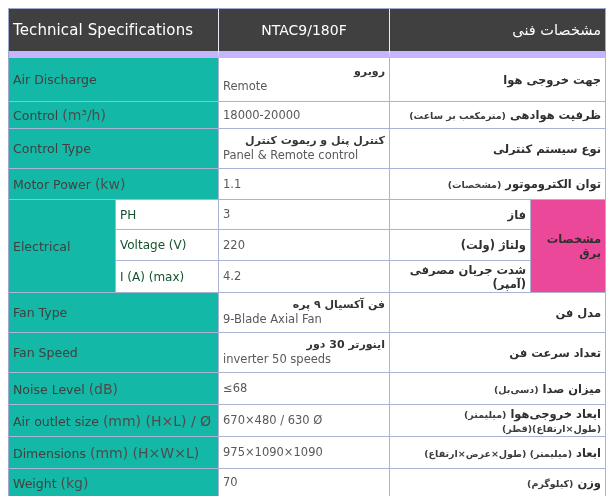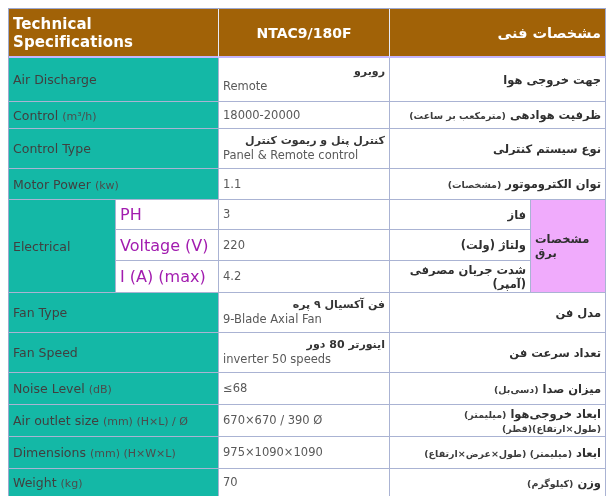--- a/index.html
+++ b/index.html
@@ -26,42 +26,42 @@
   table.spec td {
     border-right: 1px solid #aab3d3;
     border-bottom: 1px solid #aab3d3;
     padding: 1px 4px;
     vertical-align: middle;
     box-sizing: border-box;
     overflow: hidden;
   }
   
   tr.hdr td {
-    background: #a16207;
+    background: #404040;
     color: #ffffff;
-    font-weight: bold;
+    font-weight: normal;
     border-right: 1px solid #e8ebf7;
-    border-bottom: 2px solid #c4b5fd;
+    border-bottom: 7px solid #c4b5fd;
   }
   tr.hdr td:last-child { border-right: 1px solid #9ea9cf; }
   .hdr-en { font-size: 15px; text-align: left; padding-left: 8px; letter-spacing: 0.1px; }
   .hdr-model { font-size: 14px; text-align: center; }
   .hdr-fa { font-size: 14.5px; text-align: right; padding-right: 12px; direction: rtl; }
   
   .lbl {
     color: #404040;
     font-size: 12.5px;
     text-align: left;
     padding-left: 8px;
     background: #14b8a6;
   }
-  .lbl .unit { font-size: 11px; color: #4c4c4c; }
+  .lbl .unit { font-size: 14px; color: #4c4c4c; }
   .sublbl {
-    color: #a21caf;
-    font-size: 16px;
+    color: #14532d;
+    font-size: 12px;
     text-align: left;
     padding-left: 8px;
     background: #ffffff;
     margin-left: 12px;
   }
   
   .val {
     color: #595959;
     font-size: 11.5px;
     background: #ffffff;
@@ -75,25 +75,25 @@
     text-align: right;
     padding-right: 8px;
     color: #2f2f2f;
     font-weight: bold;
     font-size: 11.5px;
     background: #ffffff;
   }
   .fa .unit { font-size: 9.5px; font-weight: bold; color: #3c3c3c; margin-top: 40px; }
   .fa-group {
     direction: rtl;
-    text-align: left;
+    text-align: right;
     color: #2f2f2f;
     font-weight: bold;
     font-size: 11.5px;
-    background: #f0abfc;
+    background: #ec4899;
   }
 </style>
 </head>
 <body>
 
 <div class="page">
   <table class="spec">
     <colgroup>
       <col style="width:107px">
         <col style="width:103px">
@@ -176,21 +176,21 @@
       <td class="val">
         <span class="v-fa">فن آکسیال ۹ پره</span>
         <span class="v-en">9-Blade Axial Fan</span>
       </td>
       <td colspan="2" class="fa">مدل فن</td>
     </tr>
 
     <tr style="height:40px">
       <td colspan="2" class="lbl">Fan Speed</td>
       <td class="val">
-        <span class="v-fa">اینورتر 80 دور</span>
+        <span class="v-fa">اینورتر 30 دور</span>
         <span class="v-en">inverter 50 speeds</span>
       </td>
       <td colspan="2" class="fa">تعداد سرعت فن</td>
     </tr>
 
     <tr style="height:32px">
       <td colspan="2" class="lbl">
         <span>Noise Level</span>
         <span class="unit">(dB)</span>
       </td>
@@ -199,21 +199,21 @@
         <span>میزان صدا</span>
         <span class="unit">(دسی‌بل)</span>
       </td>
     </tr>
 
     <tr style="height:32px">
       <td colspan="2" class="lbl">
         <span>Air outlet size</span>
         <span class="unit">(mm) (H×L) / Ø</span>
       </td>
-      <td class="val">670×670 / 390 Ø</td>
+      <td class="val">670×480 / 630 Ø</td>
       <td colspan="2" class="fa">
         <span>ابعاد خروجی‌هوا</span>
         <span class="unit">(میلیمتر) (طول×ارتفاع)(قطر)</span>
       </td>
     </tr>
 
     <tr style="height:32px">
       <td colspan="2" class="lbl">
         <span>Dimensions</span>
         <span class="unit">(mm) (H×W×L)</span>

